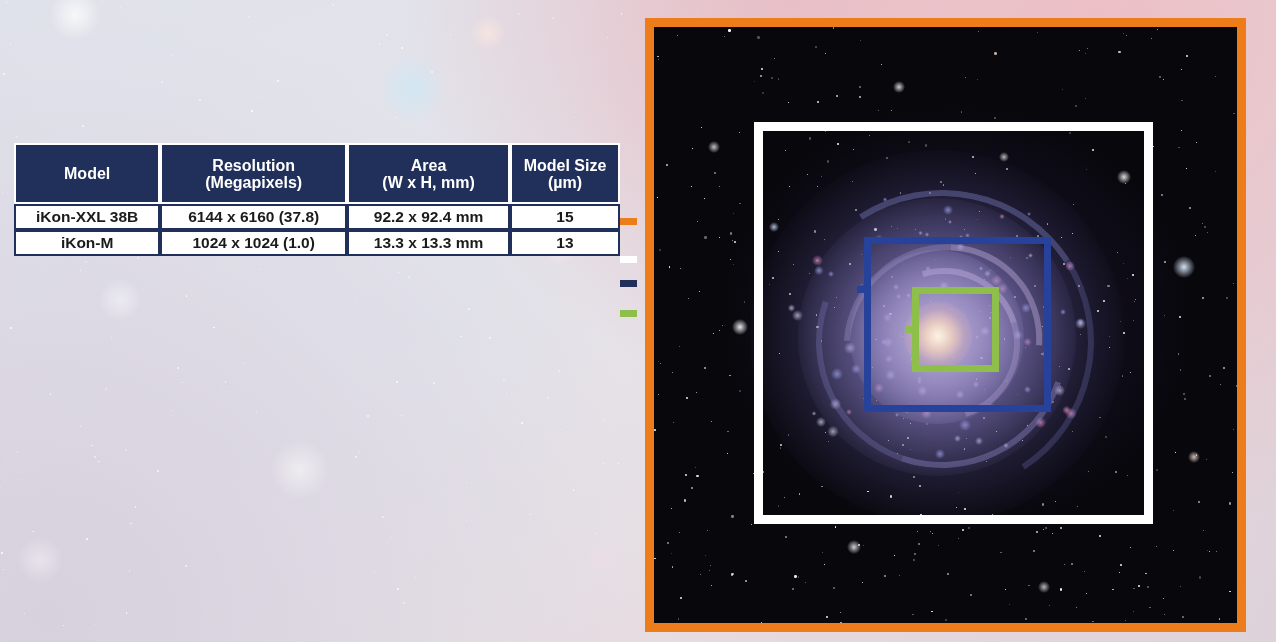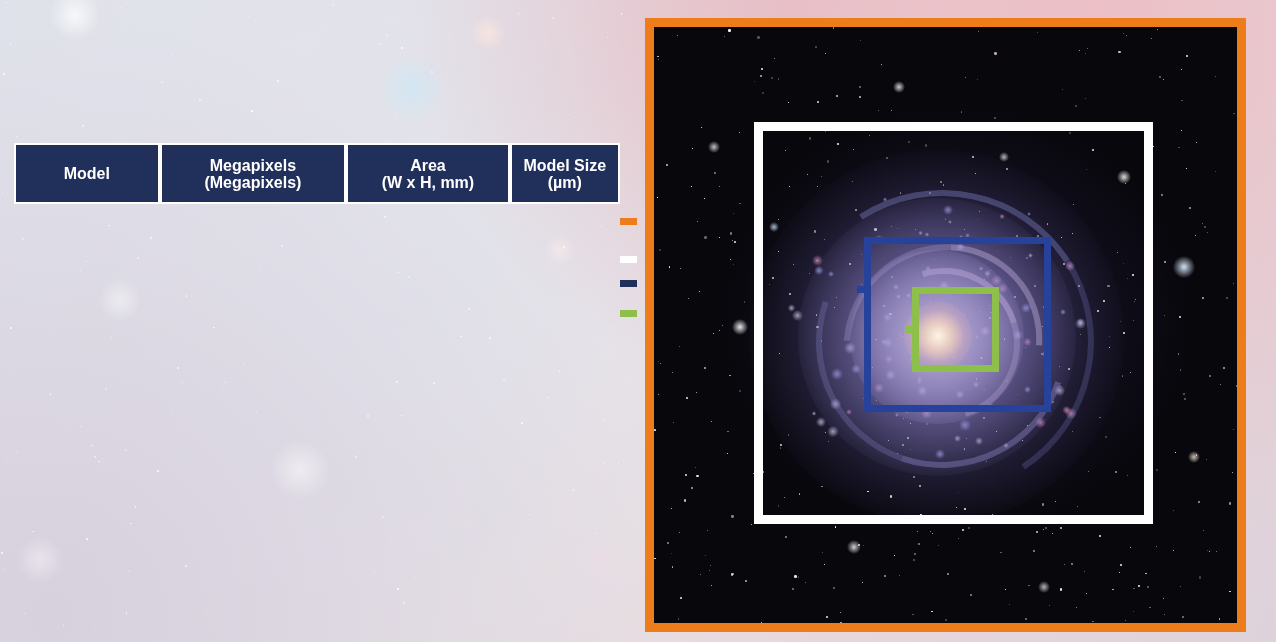--- a/index.html
+++ b/index.html
@@ -262,34 +262,46 @@
     </div>
 </div>
 
 <table id="spec-table">
   <thead>
     <tr>
       <th class="c-model">
         <span>Model</span>
       </th>
       <th class="c-res">
-        <span>Megapixels</span>
+        <span>Resolution</span>
         <span class="sub">(Megapixels)</span>
       </th>
       <th class="c-area">
         <span>Area</span>
         <span class="sub">(W x H, mm)</span>
       </th>
       <th class="c-pix">
         <span>Model Size</span>
         <span class="sub">(µm)</span>
       </th>
     </tr>
   </thead>
   <tbody>
+    <tr class="hl">
+      <td>iKon-XXL 38B</td>
+      <td>6144 x 6160 (37.8)</td>
+      <td>92.2 x 92.4 mm</td>
+      <td>15</td>
+    </tr>
+    <tr>
+      <td>iKon-M</td>
+      <td>1024 x 1024 (1.0)</td>
+      <td>13.3 x 13.3 mm</td>
+      <td>13</td>
+    </tr>
   </tbody>
 </table>
 
 <div class="conn" id="conn-orange"></div>
 <div class="conn" id="conn-white"></div>
 <div class="conn" id="conn-navy"></div>
 <div class="conn" id="conn-green"></div>
 
 <div id="panel">
   <div id="sky">

